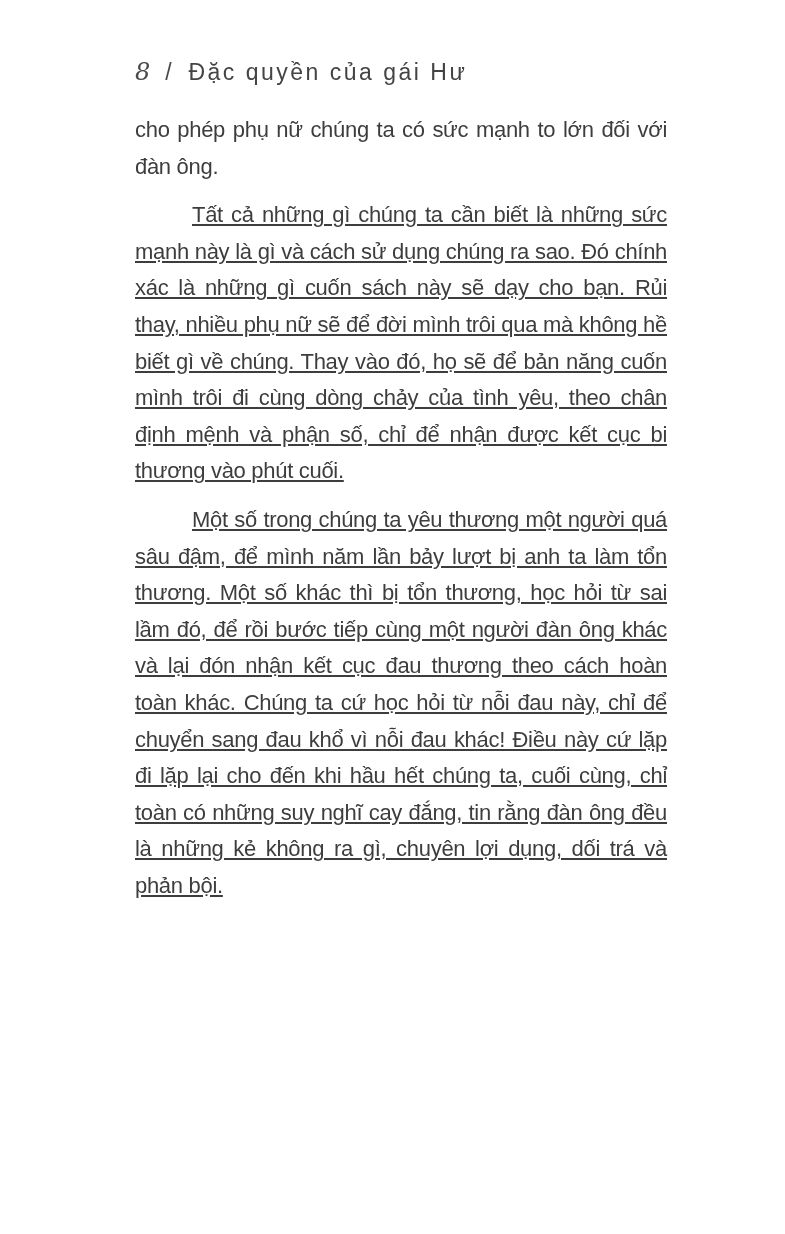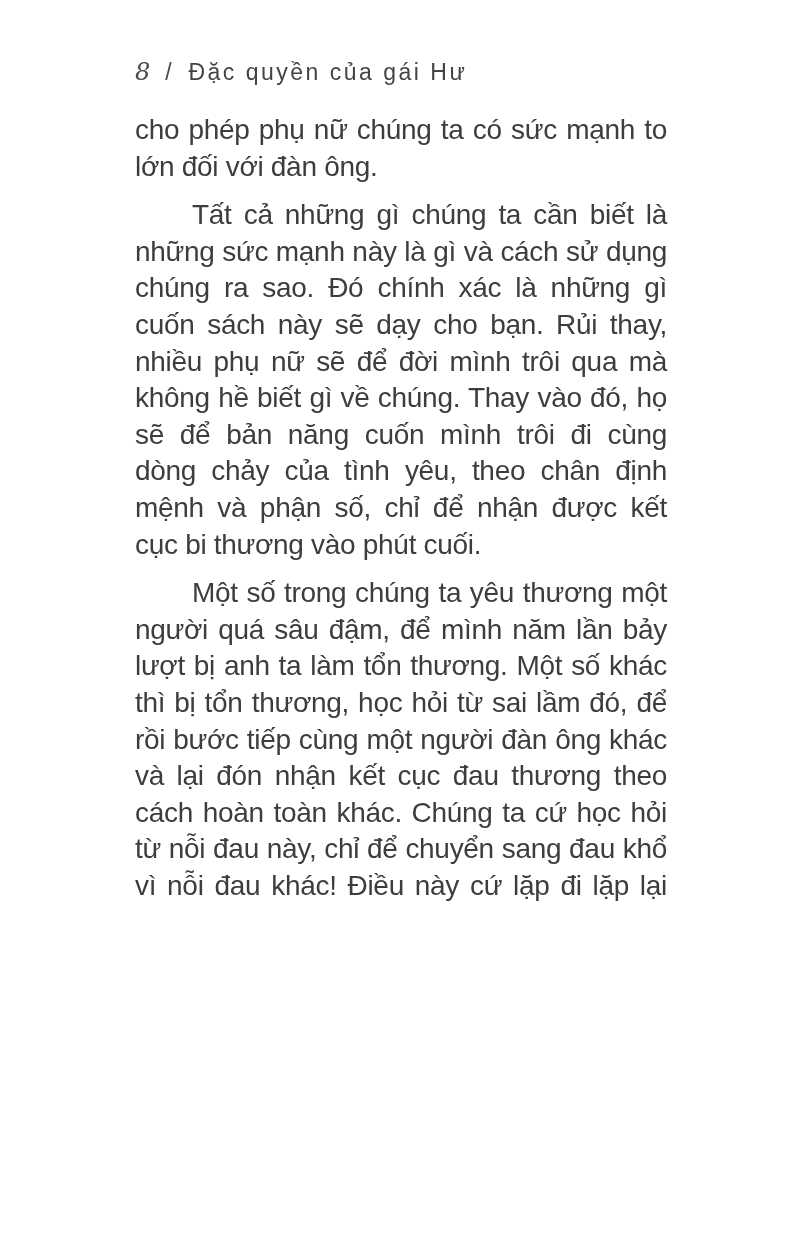--- a/index.html
+++ b/index.html
@@ -43,29 +43,30 @@
     letter-spacing: 0;
   }
   .body-text {
     position: absolute;
     top: 112px;
     left: 135px;
     width: 532px;
   }
   .body-text p {
     margin: 0 0 12px 0;
-    font-size: 28px;
+    font-size: 22px;
     font-weight: 300;
     line-height: 36.6px;
     text-align: justify;
     letter-spacing: -0.3px;
     color: #3d3d3d;
   }
   .body-text p.indented {
     text-indent: 57px;
+    text-decoration: underline;
   }
 </style>
 </head>
 <body>
 
 <div class="page">
 
   <div class="running-header">
     <span class="page-number">8</span>
     <span class="header-separator">/</span>

